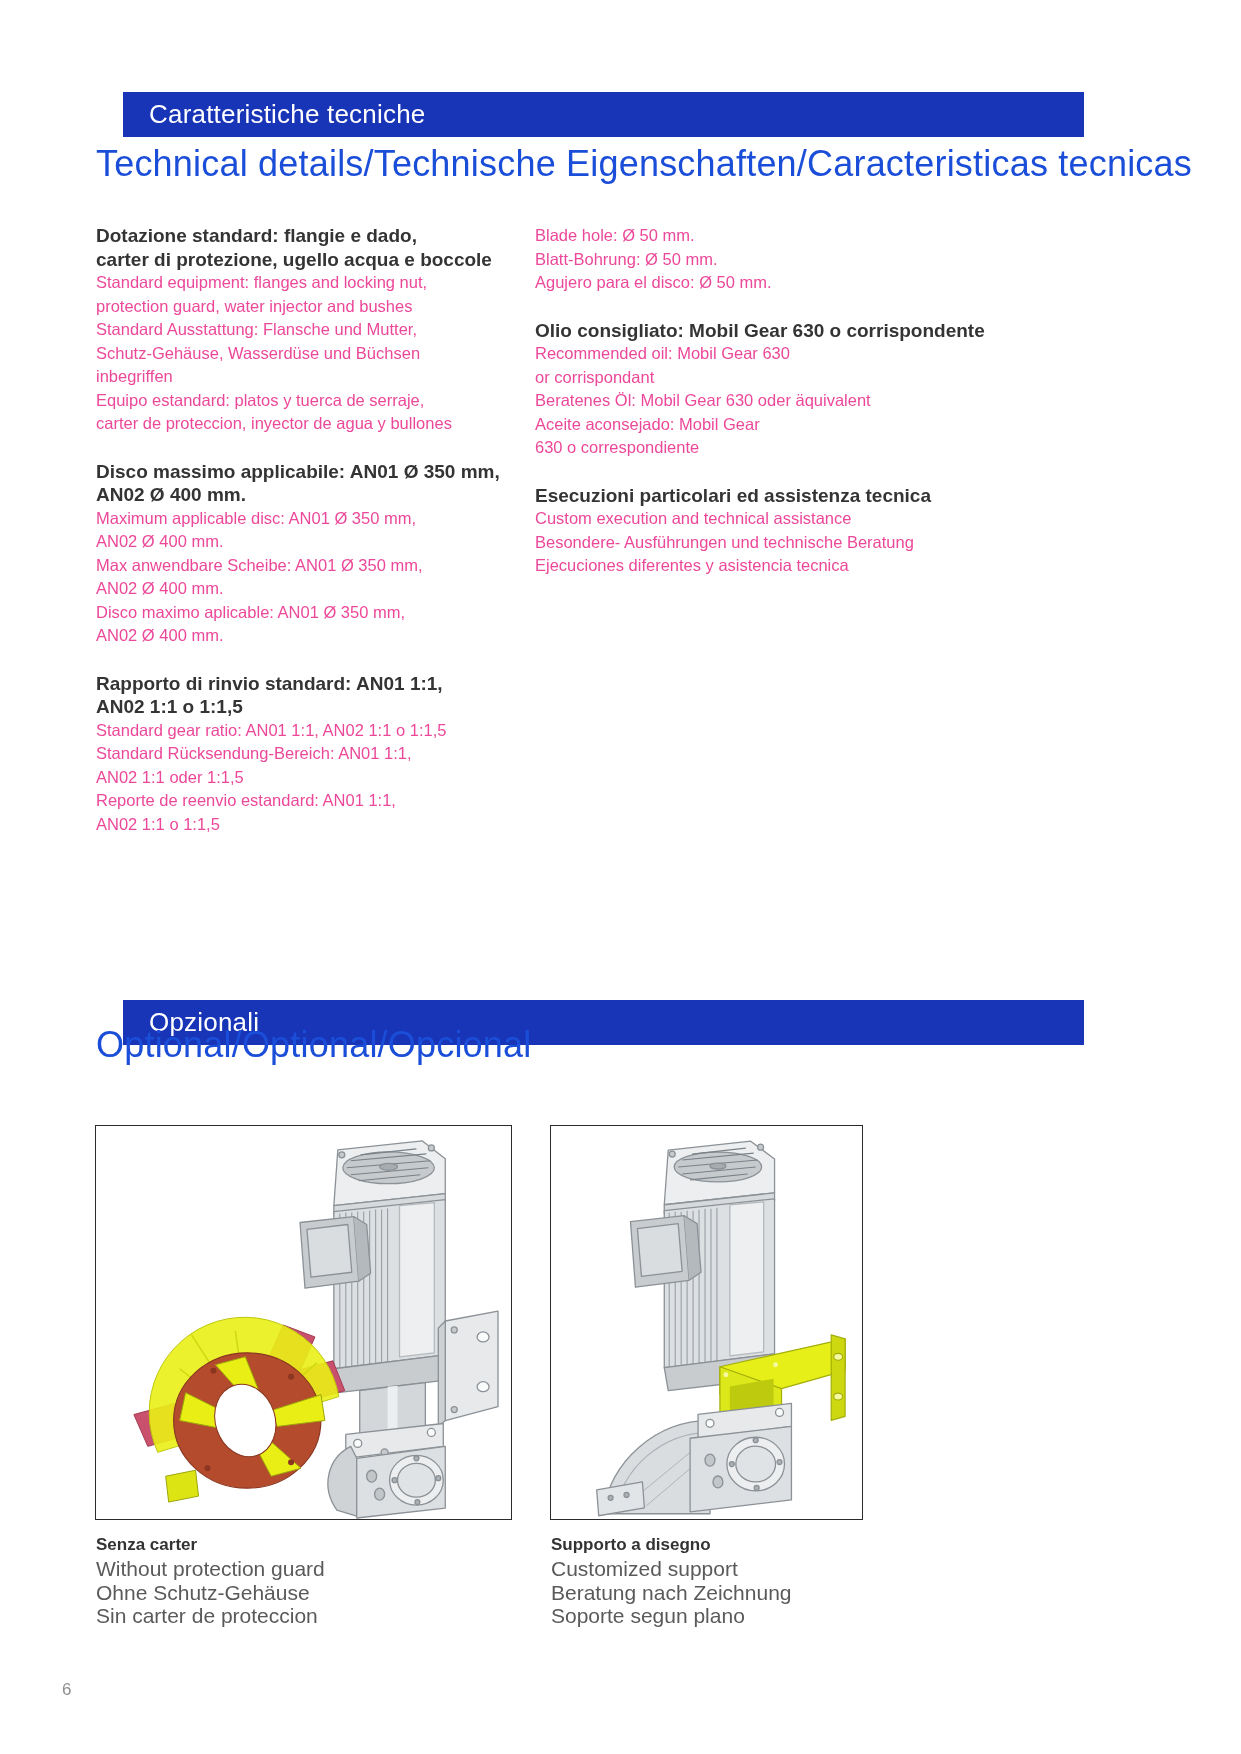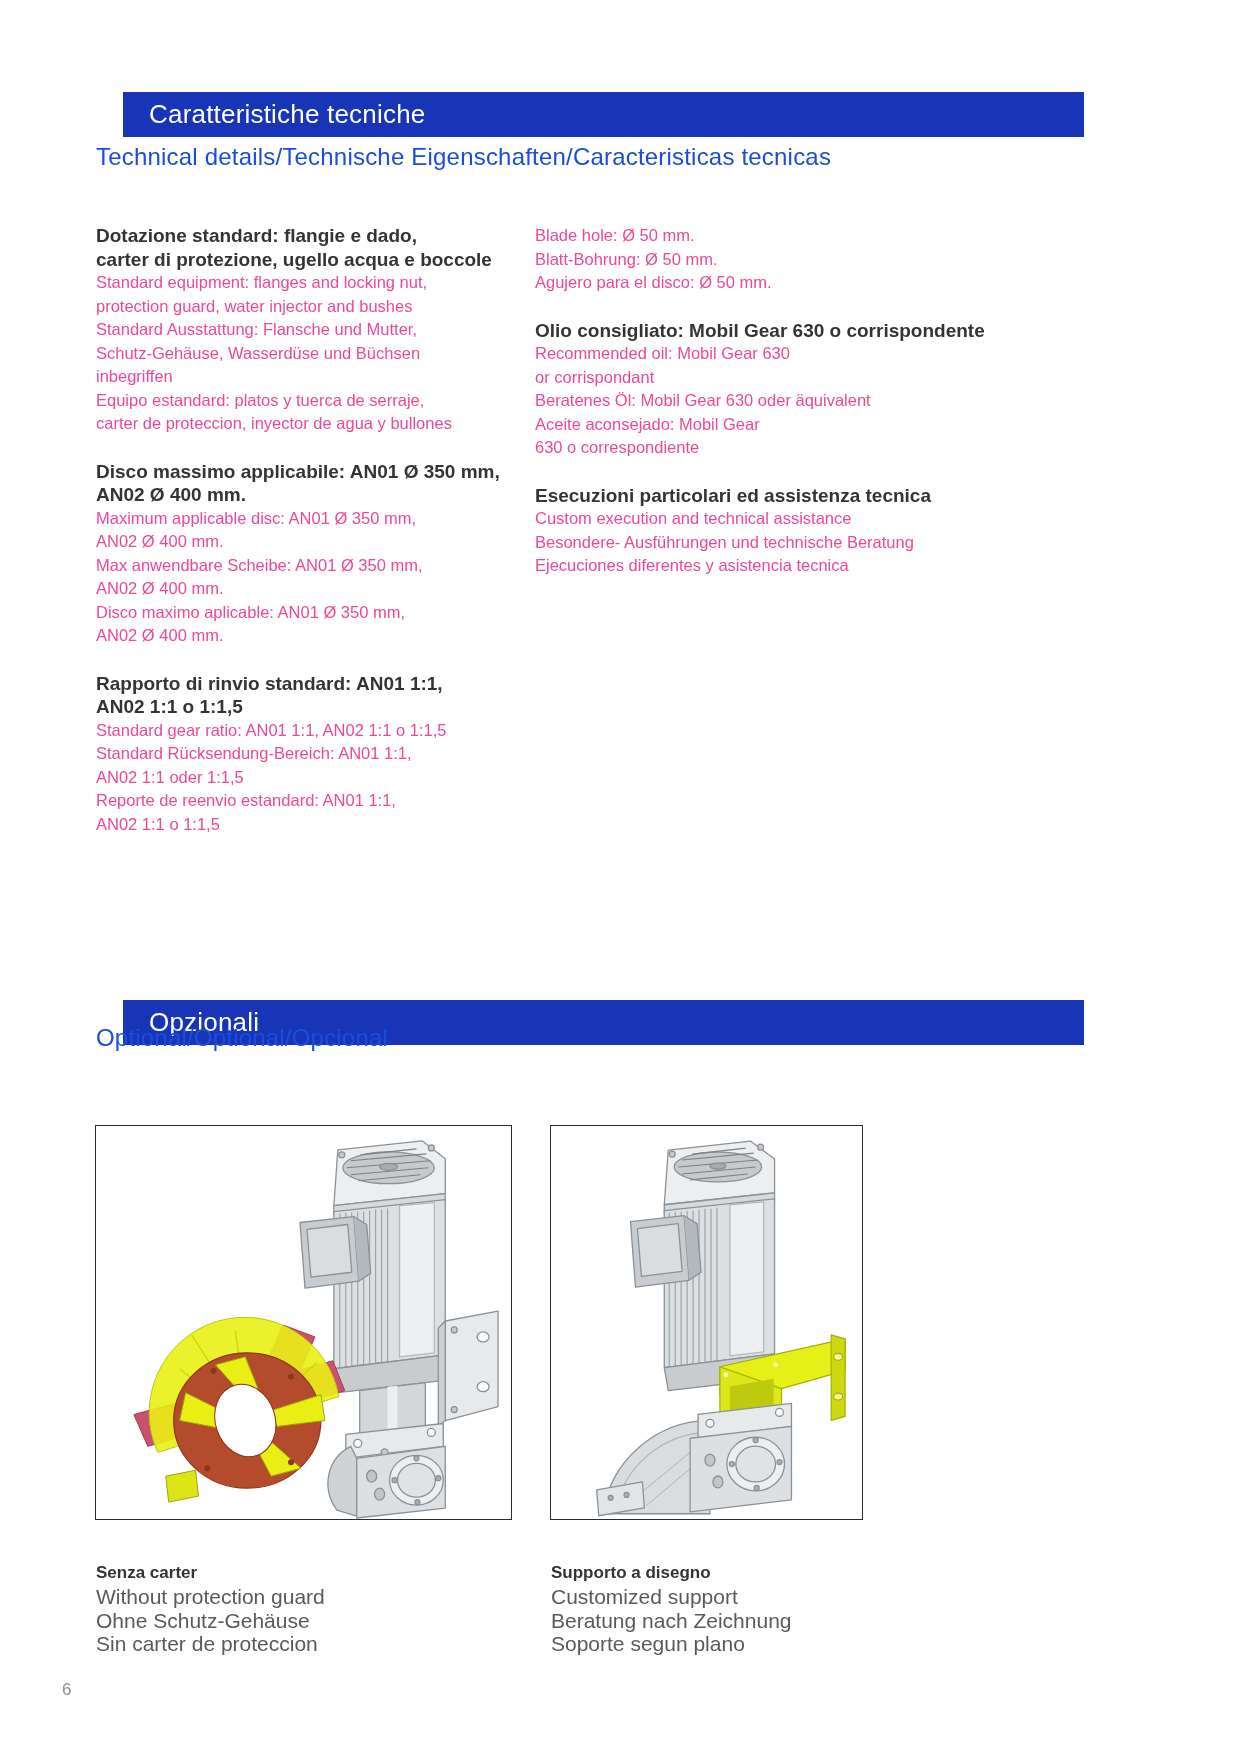--- a/index.html
+++ b/index.html
@@ -9,21 +9,21 @@
   }
   .bluebar {
     position:absolute; left:80px; width:961px; height:45px;
     background:#1834b7; color:#ffffff;
     display:flex; align-items:center; box-sizing:border-box; padding-left:26px;
     font-size:26px; letter-spacing:0.2px;margin-left:43px;
   }
   #bar-technical { top:92px; }
   #bar-optional  { top:1000px; }
   .subtitle {
-    position:absolute; left:96px; color:#1b4ed8; font-size:24px; letter-spacing:0.2px;
+    position:absolute; left:96px; color:#1b4ed8; font-size:36px; letter-spacing:0.2px;
   }
   #subtitle-technical { top:143px; }
   #subtitle-optional  { top:1024px; }
 
   .cols { position:absolute; top:224px; left:96px; width:950px; display:flex; }
   .col-left  { width:439px; }
   .col-right { width:480px; }
   .block { margin:0 0 24px 0; }
   .block h3 {
     margin:0; font-size:19px; line-height:23.5px; font-weight:bold;
@@ -35,21 +35,21 @@
   }
 
   .fig-frame {
     position:absolute; top:1125px; height:395px; box-sizing:border-box;
     border:1.5px solid #2b2b2b; background:#ffffff;
   }
   #fig-frame-1 { left:95px;  width:417px; }
   #fig-frame-2 { left:550px; width:313px; }
   .fig-frame svg { display:block; width:100%; height:100%; }
 
-  .caption { position:absolute; top:1532px;margin-top:28px; }
+  .caption { position:absolute; top:1532px; }
   #caption-1 { left:96px; }
   #caption-2 { left:551px; }
   .caption h4 { margin:0; font-size:17px; line-height:25px; font-weight:bold; color:#333333; }
   .caption p  { margin:0; font-size:21px; line-height:23.5px; color:#5a5a5a; white-space:pre-line; }
 
   .pagenum { position:absolute; left:62px; top:1680px; font-size:17px; color:#8f8f8f; }
 </style>
 </head>
 <body>
 

